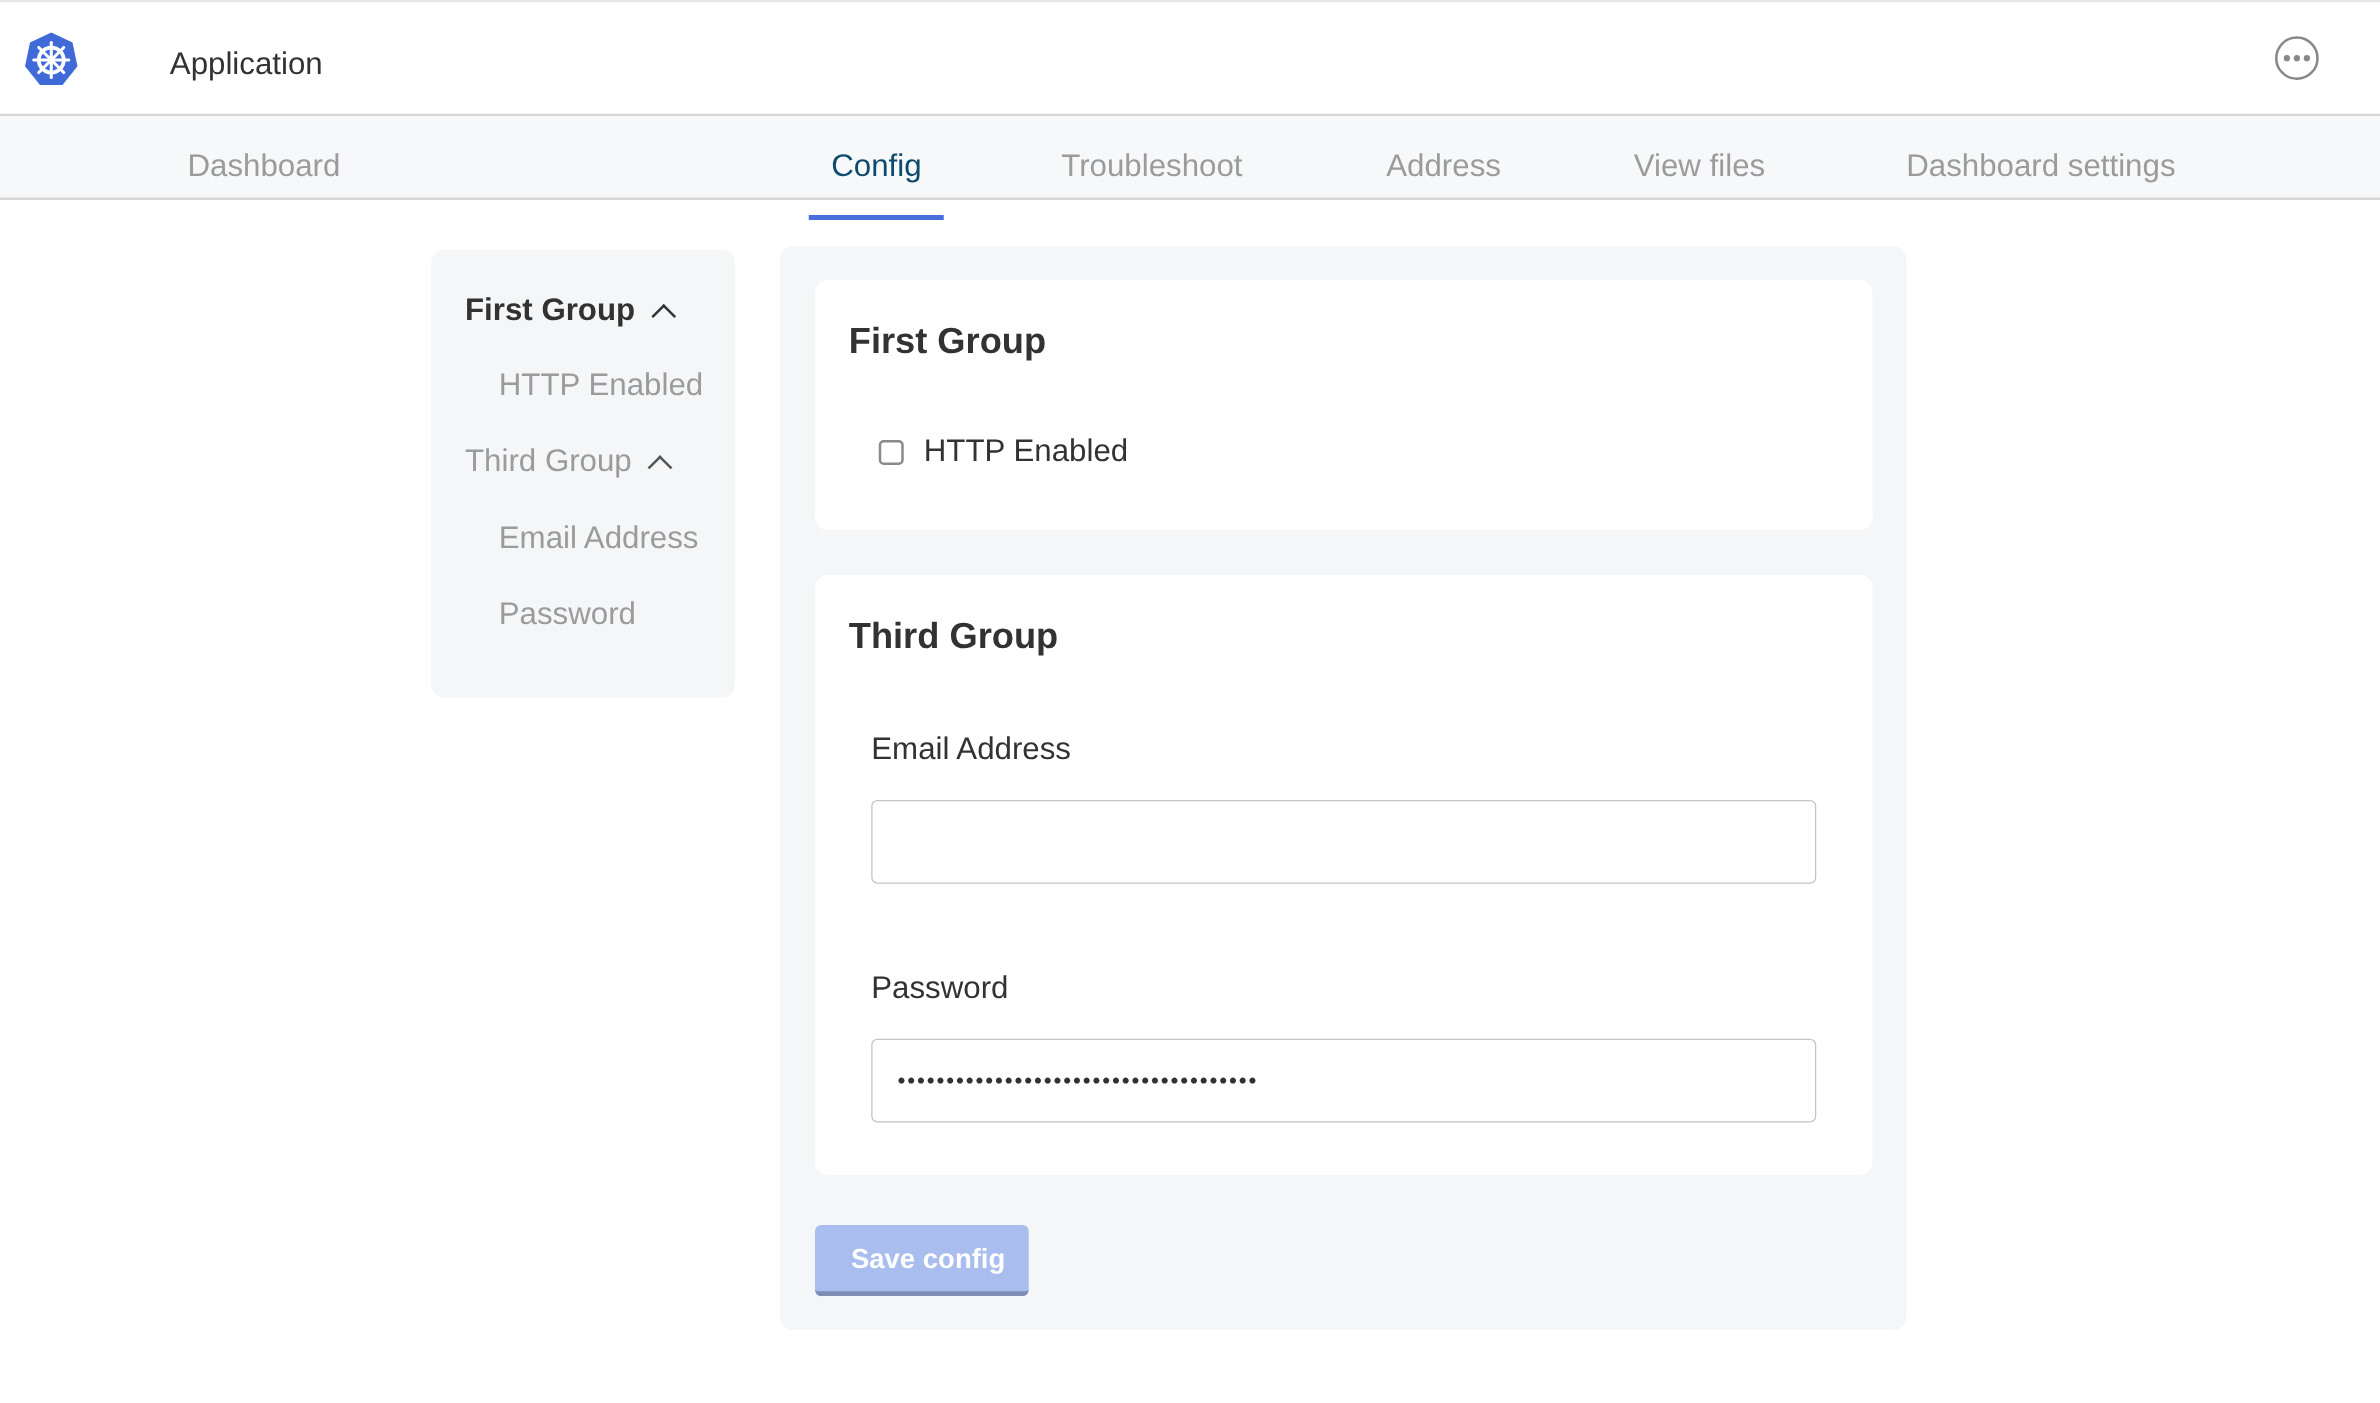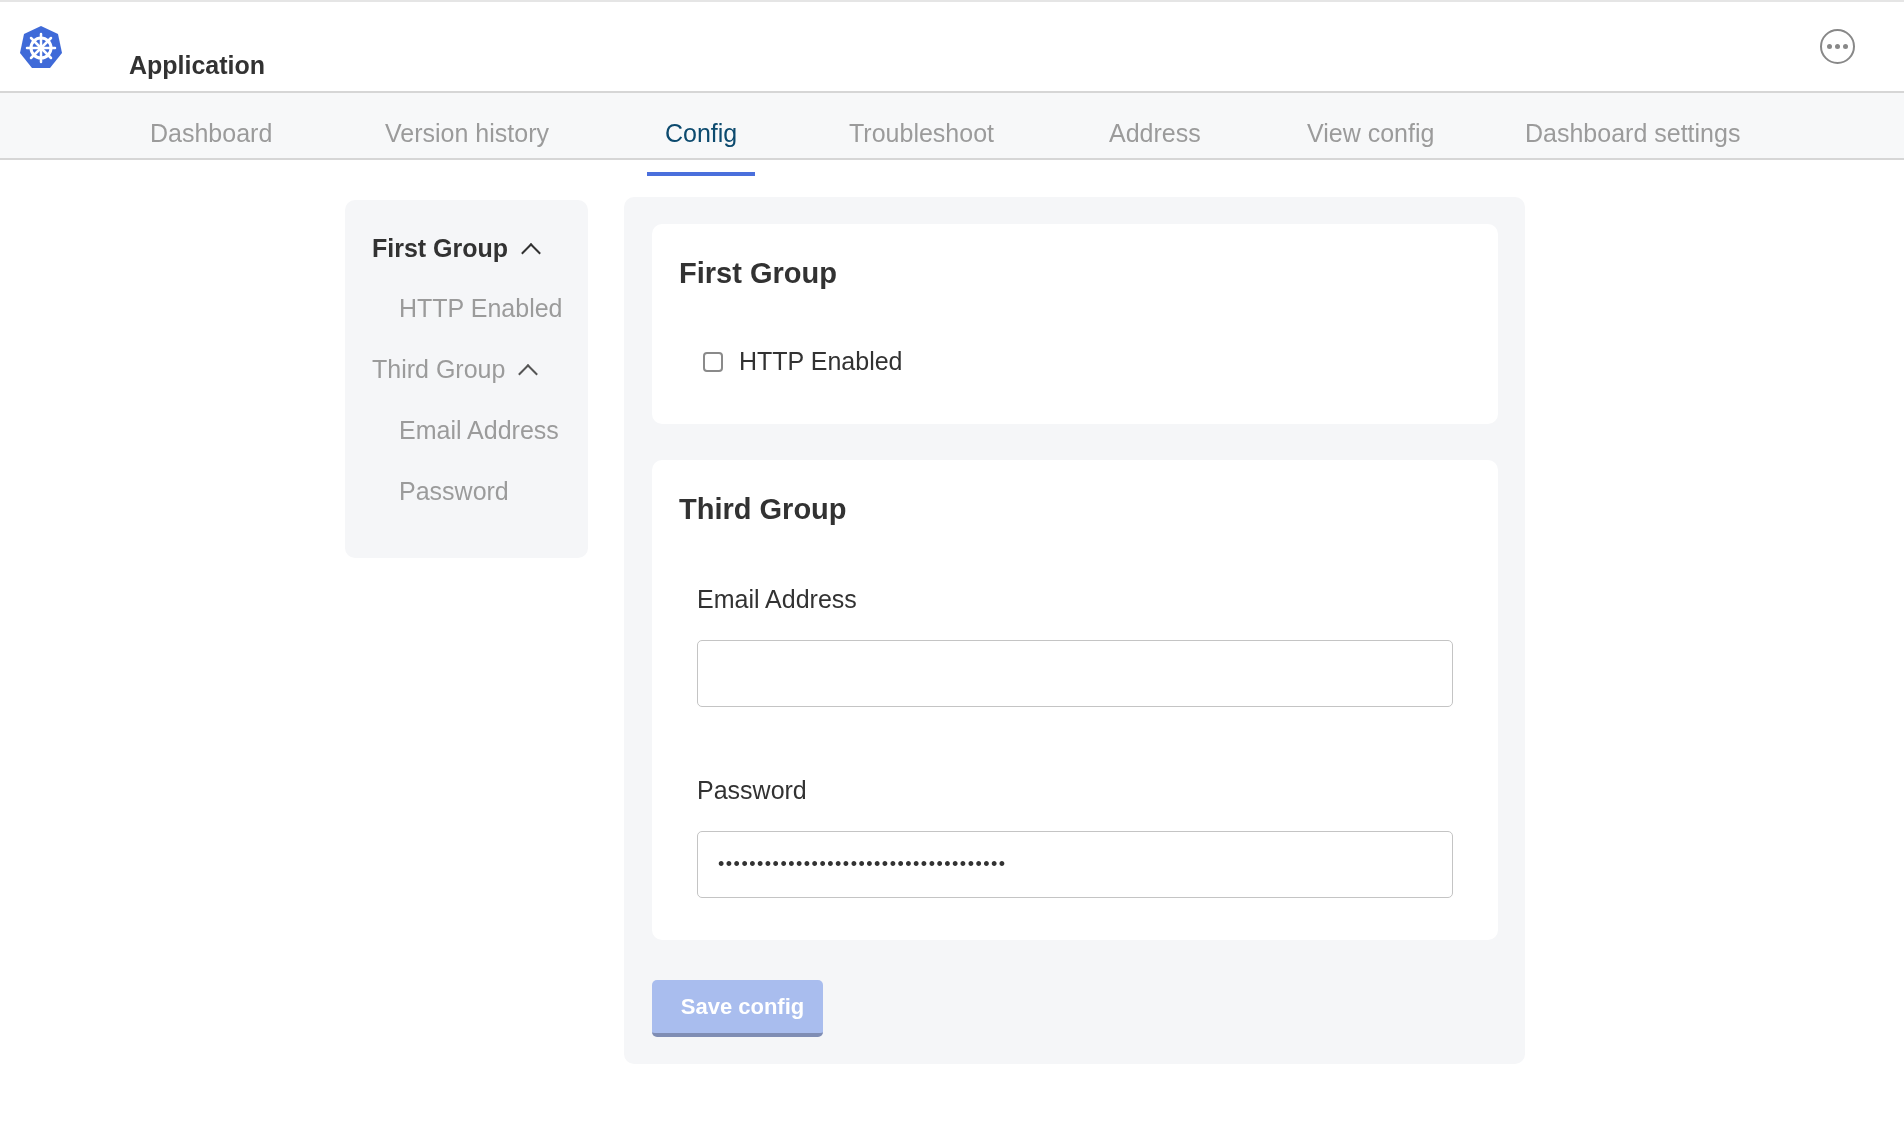--- a/index.html
+++ b/index.html
@@ -3,21 +3,21 @@
   <meta charset="utf-8">
   <style>
     * { box-sizing: border-box; margin: 0; padding: 0; }
     html, body { width: 1904px; height: 1122px; background: #ffffff; overflow: hidden; }
     body { font-family: "Liberation Sans", sans-serif; color: #323232; position: relative; }
 
     .top-border { position: absolute; left: 0; top: 0; width: 1904px; height: 2px; background: #e5e5e5; }
 
     .header { position: absolute; left: 0; top: 2px; width: 1904px; height: 91px; background: #ffffff; border-bottom: 2px solid #d6d6d6; }
     .logo { position: absolute; left: 17px; top: 22px; width: 48px; height: 48px; }
-    .app-tab { position: absolute; left: 104px; top: 18px; width: 186px; height: 91px; display: flex; align-items: center; justify-content: center; font-size: 25px; color: #323232; cursor: pointer; font-weight: bold; }
+    .app-tab { position: absolute; left: 104px; top: 4px; width: 186px; height: 91px; display: flex; align-items: center; justify-content: center; font-size: 25px; color: #323232; cursor: pointer; }
     .app-tab::after { content: ""; position: absolute; left: 0; right: 0; bottom: -2px; height: 4px; background: #4a6fdc; }
     .more-btn { position: absolute; left: 1820px; top: 27px; width: 35px; height: 35px; border: 2px solid #888; border-radius: 50%; display: flex; align-items: center; justify-content: center; gap: 3px; cursor: pointer; }
     .more-btn span { width: 5px; height: 5px; border-radius: 50%; background: #888; display: block; }
 
     .subnav { position: absolute; left: 0; top: 93px; width: 1904px; height: 67px; background: #f7f8f9; border-bottom: 2px solid #d6d6d6; }
     .subnav-tab { position: absolute; top: 0; height: 81px; display: flex; align-items: center; font-size: 25px; color: #9b9b9b; cursor: pointer; white-space: nowrap; }
     .subnav-tab.active { color: #0c4a6e; }
     .subnav-tab.active::after { content: ""; position: absolute; left: -18px; right: -18px; bottom: -2px; height: 4px; background: #4a6fdc; }
 
     .sidebar { position: absolute; left: 345px; top: 200px; width: 243px; height: 358px; background: #f5f6f8; border-radius: 10px; }
@@ -65,25 +65,24 @@
   <div class="app-tab">Application</div>
   <div class="more-btn">
     <span></span>
     <span></span>
     <span></span>
   </div>
 </div>
 
 <div class="subnav">
   <div class="subnav-tab" style="left:150px">Dashboard</div>
-  <div class="subnav-tab" style="left:385px">Version history</div>
   <div class="subnav-tab active" style="left:665px">Config</div>
   <div class="subnav-tab" style="left:849px">Troubleshoot</div>
   <div class="subnav-tab" style="left:1109px">Address</div>
-  <div class="subnav-tab" style="left:1307px">View config</div>
+  <div class="subnav-tab" style="left:1307px">View files</div>
   <div class="subnav-tab" style="left:1525px">Dashboard settings</div>
 </div>
 
 <div class="sidebar">
   <div class="sb-group active" style="top:34px">
     <span>First Group</span>
     <span class="chev"></span>
   </div>
   <div class="sb-item" style="top:94px">HTTP Enabled</div>
   <div class="sb-group" style="top:155px">

